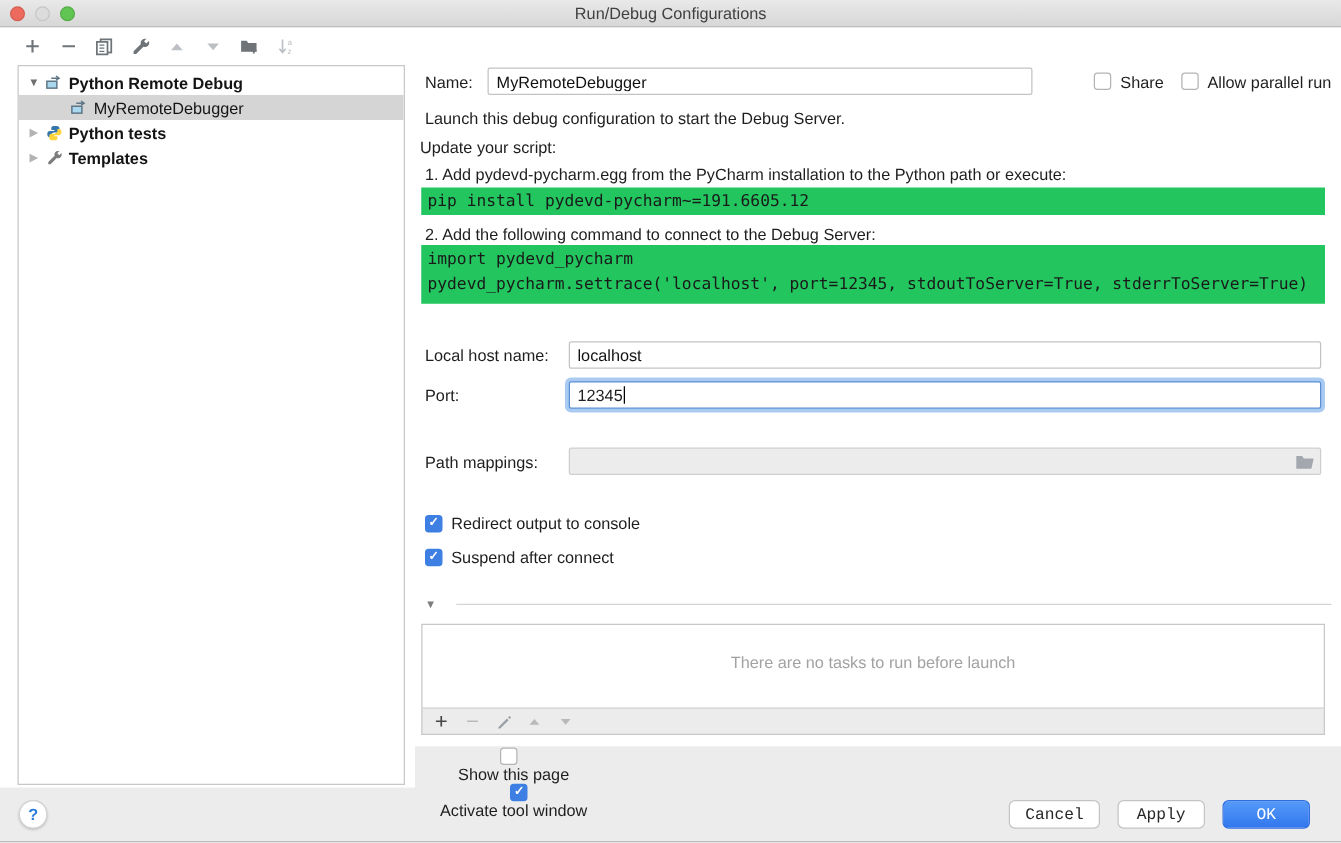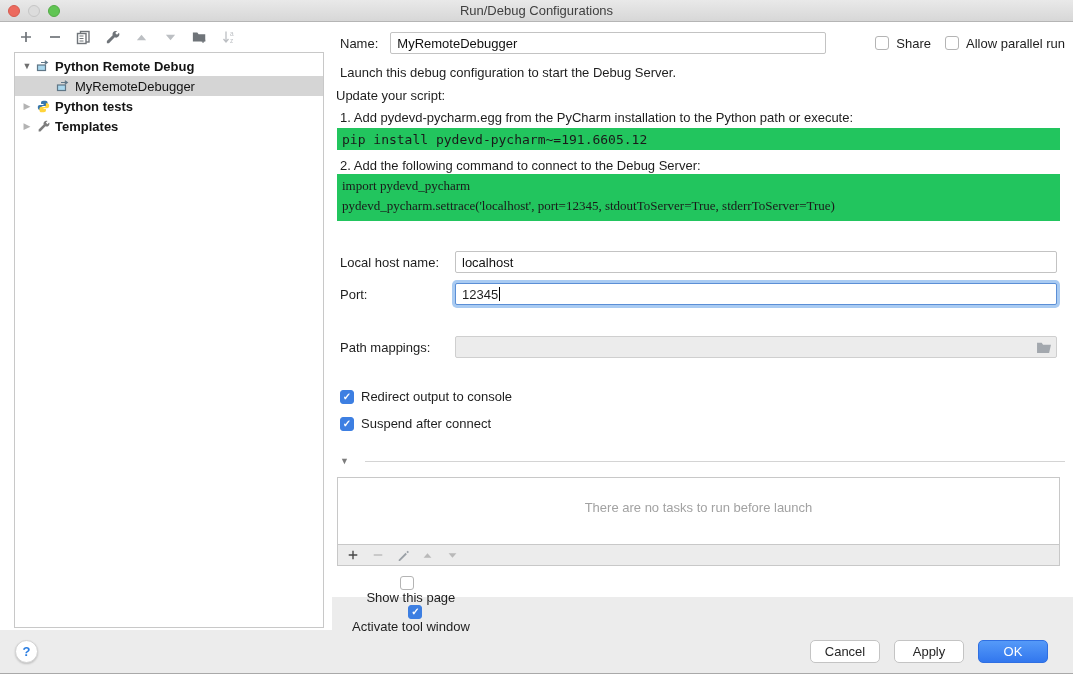--- a/index.html
+++ b/index.html
@@ -37,21 +37,21 @@
   .twisty { width:12px; text-align:center; font-size:9px; color:#6f6f6f; margin-left:6px; flex:0 0 12px; }
   .twisty.collapsed { color:#b3b3b3; }
   .twisty.spacer { color:transparent; }
   .tree-icon { width:14px; height:14px; margin:0 5px 0 3px; flex:0 0 14px; display:inline-flex; align-items:center; justify-content:center; }
   .tree-icon svg { display:block; }
   .tree-label { font-weight:bold; color:#141414; }
   .tree-label.normal { font-weight:normal; }
   .indent { width:20px; flex:0 0 20px; }
 
   
-  .abs { position:absolute; }
+  .abs { position:absolute;margin-top:22px; }
   .row { display:flex; align-items:center; }
   .lbl { color:#1e1e1e; }
   .field { height:22px; border:1px solid #c3c3c3; background:#fff; border-radius:2px;
     font-family:"Liberation Sans", sans-serif; font-size:13px; color:#111; padding:0 6px; }
   .field.disabled { background:#ececec; border-color:#cfcfcf; }
   .focus-field { border:1px solid #5b8fd6; box-shadow:0 0 0 3px #a9cbf2; border-radius:2px;
     background:#fff; display:flex; align-items:center; padding:0 6px; }
   .caret { width:1px; height:14px; background:#000; margin-left:1px; }
 
   .codebar { background:#22c55e; font-family:"DejaVu Sans Mono", monospace; font-size:13px;
@@ -74,21 +74,21 @@
   .tt-icon { width:13px; height:13px; display:inline-flex; align-items:center; justify-content:center; color:#474747; }
   .tt-icon.dim { color:#b9b9b9; }
   .tt-icon.mid { color:#9aa0a6; }
 
   
   .help-btn { position:absolute; left:15px; top:640px; width:23px; height:23px; border-radius:50%;
     background:#fff; border:1px solid #d2d2d2; box-shadow:0 1px 2px rgba(0,0,0,0.18);
     color:#2a7de1; font-weight:bold; font-size:13px; display:flex; align-items:center; justify-content:center; }
   .footer-buttons { position:absolute; right:25px; top:640px; display:flex; gap:14px; }
   .btn { min-width:70px; height:23px; border-radius:5px; background:#fff; border:1px solid #c4c4c4;
-    font-family:Liberation Sans, sans-serif; font-size:13px; color:#262626;
+    font-family:Liberation Mono, monospace; font-size:13px; color:#262626;
     display:flex; align-items:center; justify-content:center; padding:0 12px; }
   .btn.primary { background:linear-gradient(#559af8,#3277ee); border-color:#2f6fe2; color:#fff; }
 </style>
 </head>
 <body>
 
 <div class="window">
 
   <div class="titlebar">
     <div class="traffic">
@@ -206,21 +206,21 @@
     </div>
 
     <div class="abs" style="left:8px; top:43px;">Launch this debug configuration to start the Debug Server.</div>
     <div class="abs" style="left:4px; top:66px;">Update your script:</div>
     <div class="abs" style="left:8px; top:88px;">1. Add pydevd-pycharm.egg from the PyCharm installation to the Python path or execute:</div>
 
     <div class="abs codebar" style="left:5px; top:106px; width:723px; height:22px;">pip install pydevd-pycharm~=191.6605.12</div>
 
     <div class="abs" style="left:8px; top:136px;">2. Add the following command to connect to the Debug Server:</div>
 
-    <div class="abs codebar" style="left:5px; top:152px; width:723px; height:47px;font-family:Liberation Serif, serif;"><span>import pydevd_pycharm</span>
+    <div class="abs codebar" style="left:5px; top:152px; width:723px; height:47px;"><span>import pydevd_pycharm</span>
 <span>pydevd_pycharm.settrace('localhost', port=12345, stdoutToServer=True, stderrToServer=True)</span></div>
 
     <div class="abs row" style="left:8px; top:229px; width:718px;">
       <span class="lbl" style="width:115px;">Local host name:</span>
       <input class="field" style="width: 602px;" value="localhost">
     </div>
 
     <div class="abs row" style="left:8px; top:261px; width:718px;">
       <span class="lbl" style="width:115px;">Port:</span>
       <div class="focus-field" style="width:602px; height:22px;">

